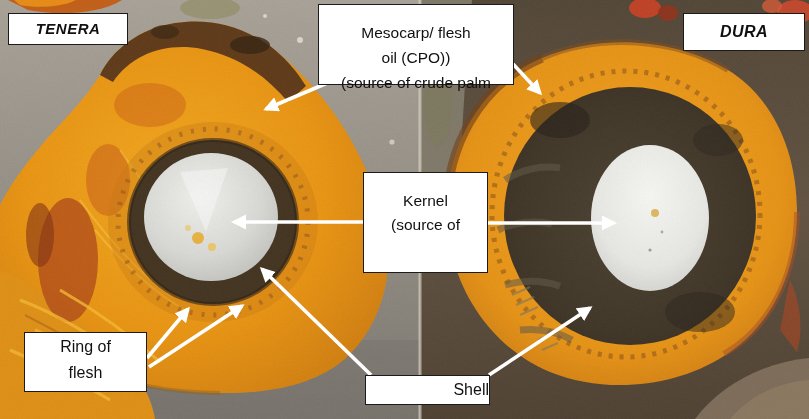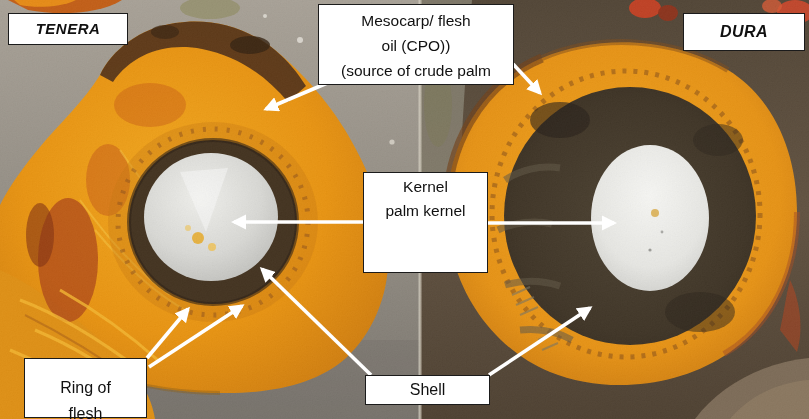--- a/index.html
+++ b/index.html
@@ -23,24 +23,24 @@
     box-sizing:border-box;
   }
   .label-box .ln{display:block;}
   .variety{
     font-weight:bold;
     font-style:italic;
     letter-spacing:.5px;
   }
   .box-tenera{left:8px;top:13px;width:120px;height:32px;font-size:15px;line-height:30px;}
   .box-dura{left:683px;top:13px;width:122px;height:38px;font-size:16px;line-height:36px;}
-  .box-mesocarp{left:318px;top:4px;width:196px;height:81px;font-size:15.5px;line-height:25px;padding-top:3px;}
-  .box-kernel{left:363px;top:172px;width:125px;height:101px;font-size:15.5px;line-height:24px;padding-top:2px;}
-  .box-ring{left:24px;top:358px;width:123px;height:60px;font-size:16px;line-height:26px;padding-top:16px;}
-  .box-shell{left:365px;top:375px;width:125px;height:30px;font-size:16px;line-height:27px;}
+  .box-mesocarp{left:318px;top:4px;width:196px;height:81px;font-size:15.5px;line-height:25px;padding-top:15px;}
+  .box-kernel{left:363px;top:172px;width:125px;height:101px;font-size:15.5px;line-height:24px;padding-top:16px;}
+  .box-ring{left:24px;top:332px;width:123px;height:60px;font-size:16px;line-height:26px;padding-top:1px;}
+  .box-shell{left:365px;top:375px;width:125px;height:30px;font-size:16px;line-height:27px;text-align:right;}
 </style>
 </head>
 <body>
 
 <div class="scene">
 
   <svg id="photo" width="809" height="419" viewBox="0 0 809 419">
     <defs>
       <linearGradient id="stoneL" x1="0" y1="0" x2="0" y2="1">
         <stop offset="0" stop-color="#a69f94"></stop>
@@ -218,21 +218,21 @@
   <div class="label-box variety box-tenera">TENERA</div>
 
   <div class="label-box box-mesocarp">
     <span class="ln">Mesocarp/ flesh</span>
     <span class="ln">oil (CPO))</span>
     <span class="ln">(source of crude palm</span>
   </div>
 
   <div class="label-box box-kernel">
     <span class="ln">Kernel</span>
-    <span class="ln">palm kernel</span>
+    <span class="ln">(source of</span>
   </div>
 
   <div class="label-box box-ring">
     <span class="ln">Ring of</span>
     <span class="ln">flesh</span>
   </div>
 
   <div class="label-box box-shell">Shell</div>
 
 </div>

